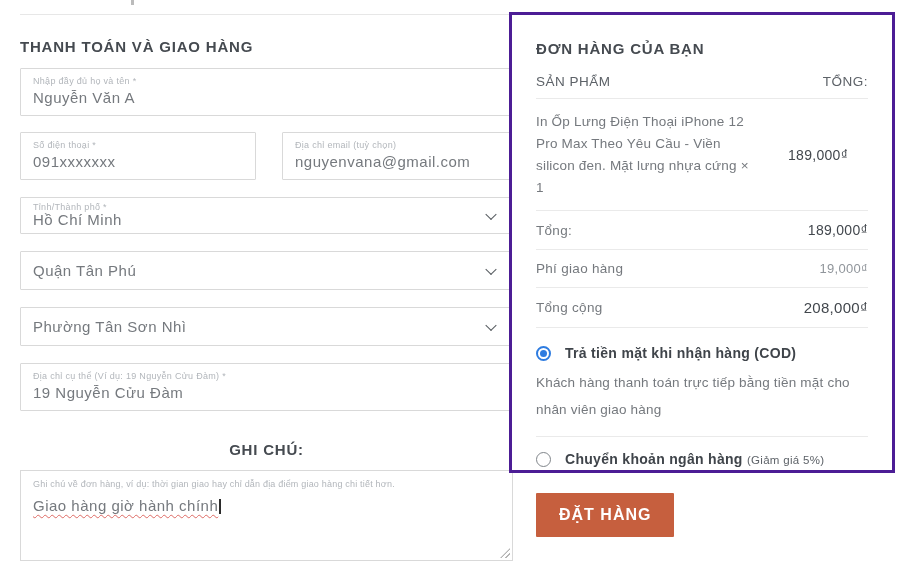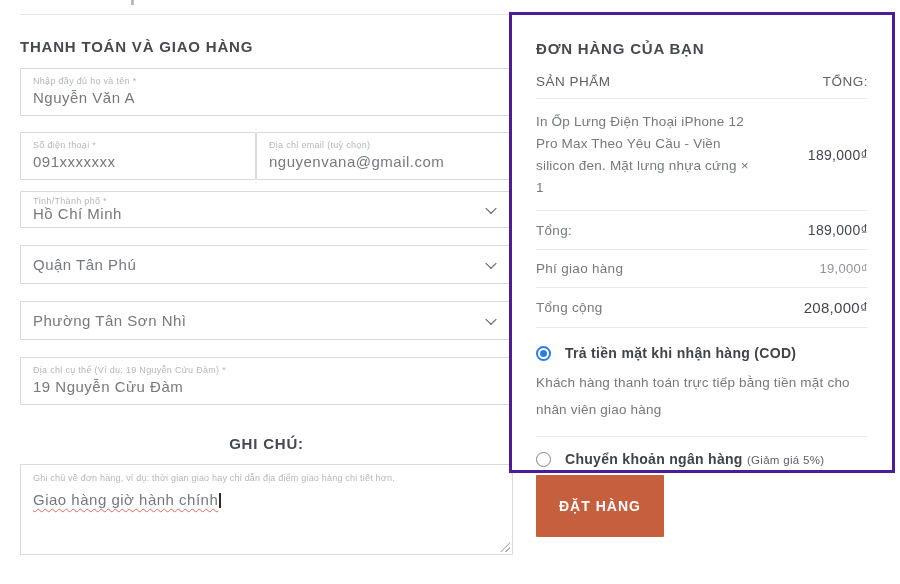--- a/index.html
+++ b/index.html
@@ -27,21 +27,21 @@
     padding: 7px 12px 8px; position: relative;
   }
   .f-label { font-size: 9px; color: #b2b6bb; letter-spacing: .3px; display: block; }
   .f-input {
     border: none; outline: none; background: transparent; width: 100%;
     font-family: inherit; font-size: 15px; color: #75797e;
     letter-spacing: .5px; padding: 3px 0 0;
   }
 
   .name-field { margin-bottom: 16px; }
-  .row2 { display: flex; margin-bottom: 11px; }
+  .row2 { display: flex; gap: 26px; margin-bottom: 17px; }
   .field-phone { width: 236px; flex: none; }
   .field-email { flex: 1; }
 
   .select {
     border: 1px solid #d9d9d9; border-radius: 1px; background: #fff;
     position: relative; margin-bottom: 17px; cursor: pointer;
   }
   .select.labeled { padding: 4px 34px 5px 12px; }
   .select.plain   { padding: 10px 34px 10px 12px; }
   .s-value { font-size: 15px; color: #75797e; letter-spacing: .5px; margin-top: -1px; }
@@ -79,21 +79,21 @@
     position: absolute; left: 509px; top: 12px; width: 386px; height: 461px;
     border: 3px solid #4c1d95; background: #fff; padding: 25px 24px;
   }
   .panel-title { font-size: 15px; font-weight: 700; letter-spacing: .8px; color: #454a50; margin-bottom: 17px; }
   .cols {
     display: flex; justify-content: space-between;
     font-size: 13.5px; letter-spacing: .5px; color: #5d6268;
     padding-bottom: 9px; border-bottom: 1px solid #eaeaea;
   }
   .item-row {
-    display: flex; justify-content: space-between; align-items: center; gap: 22px;
+    display: flex; align-items: center; gap: 32px;
     padding: 12px 0; border-bottom: 1px solid #eaeaea;
   }
   .item-name { font-size: 13.5px; line-height: 1.62; letter-spacing: .2px; width: 220px; }
   .item-qty { margin-left: 4px; }
   .item-price { font-size: 14px; color: #42474d; white-space: nowrap; letter-spacing: .3px; }
 
   .t-row {
     display: flex; justify-content: space-between; align-items: center;
     padding: 11px 0; border-bottom: 1px solid #eaeaea; font-size: 13.5px; letter-spacing: .3px;
   }
@@ -106,23 +106,23 @@
   .radio.selected { border: 2px solid #2e7ce0; }
   .radio.selected::after { content: ""; position: absolute; inset: 2px; border-radius: 50%; background: #2e7ce0; }
   .radio.unselected { border: 1.5px solid #80858a; }
   .pay-label { font-size: 14px; font-weight: 700; color: #3f444a; letter-spacing: .3px; }
   .pay-note { font-size: 11.5px; font-weight: 400; color: #5d6268; }
   .pay-desc {
     font-size: 13.5px; color: #75797e; line-height: 1.95; letter-spacing: .2px;
     margin-top: 9px; padding-bottom: 13px; border-bottom: 1px solid #eaeaea;
   }
   .order-btn {
-    margin-top: 8px; border: none; cursor: pointer;
-    font-family: inherit; font-size: 14px; font-weight: 700; letter-spacing: 1px;
-    color: #ffffff; padding: 23px 23px; border-radius: 1px;
+    margin-top: 26px; border: none; cursor: pointer;
+    font-family: inherit; font-size: 16px; font-weight: 700; letter-spacing: 1px;
+    color: #ffffff; padding: 13px 23px; border-radius: 1px;
   }
 </style>
 </head>
 <body>
 
 <span class="speck"></span>
 
 <div class="left">
   <div class="top-divider"></div>
 

